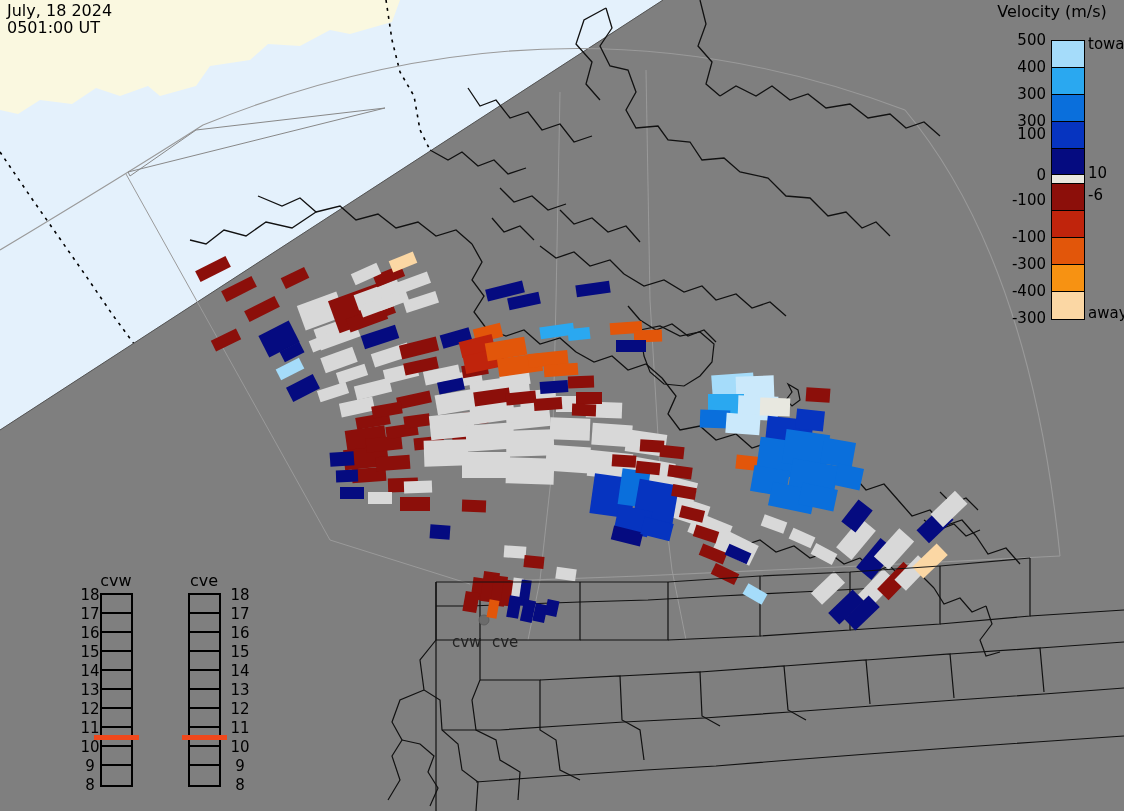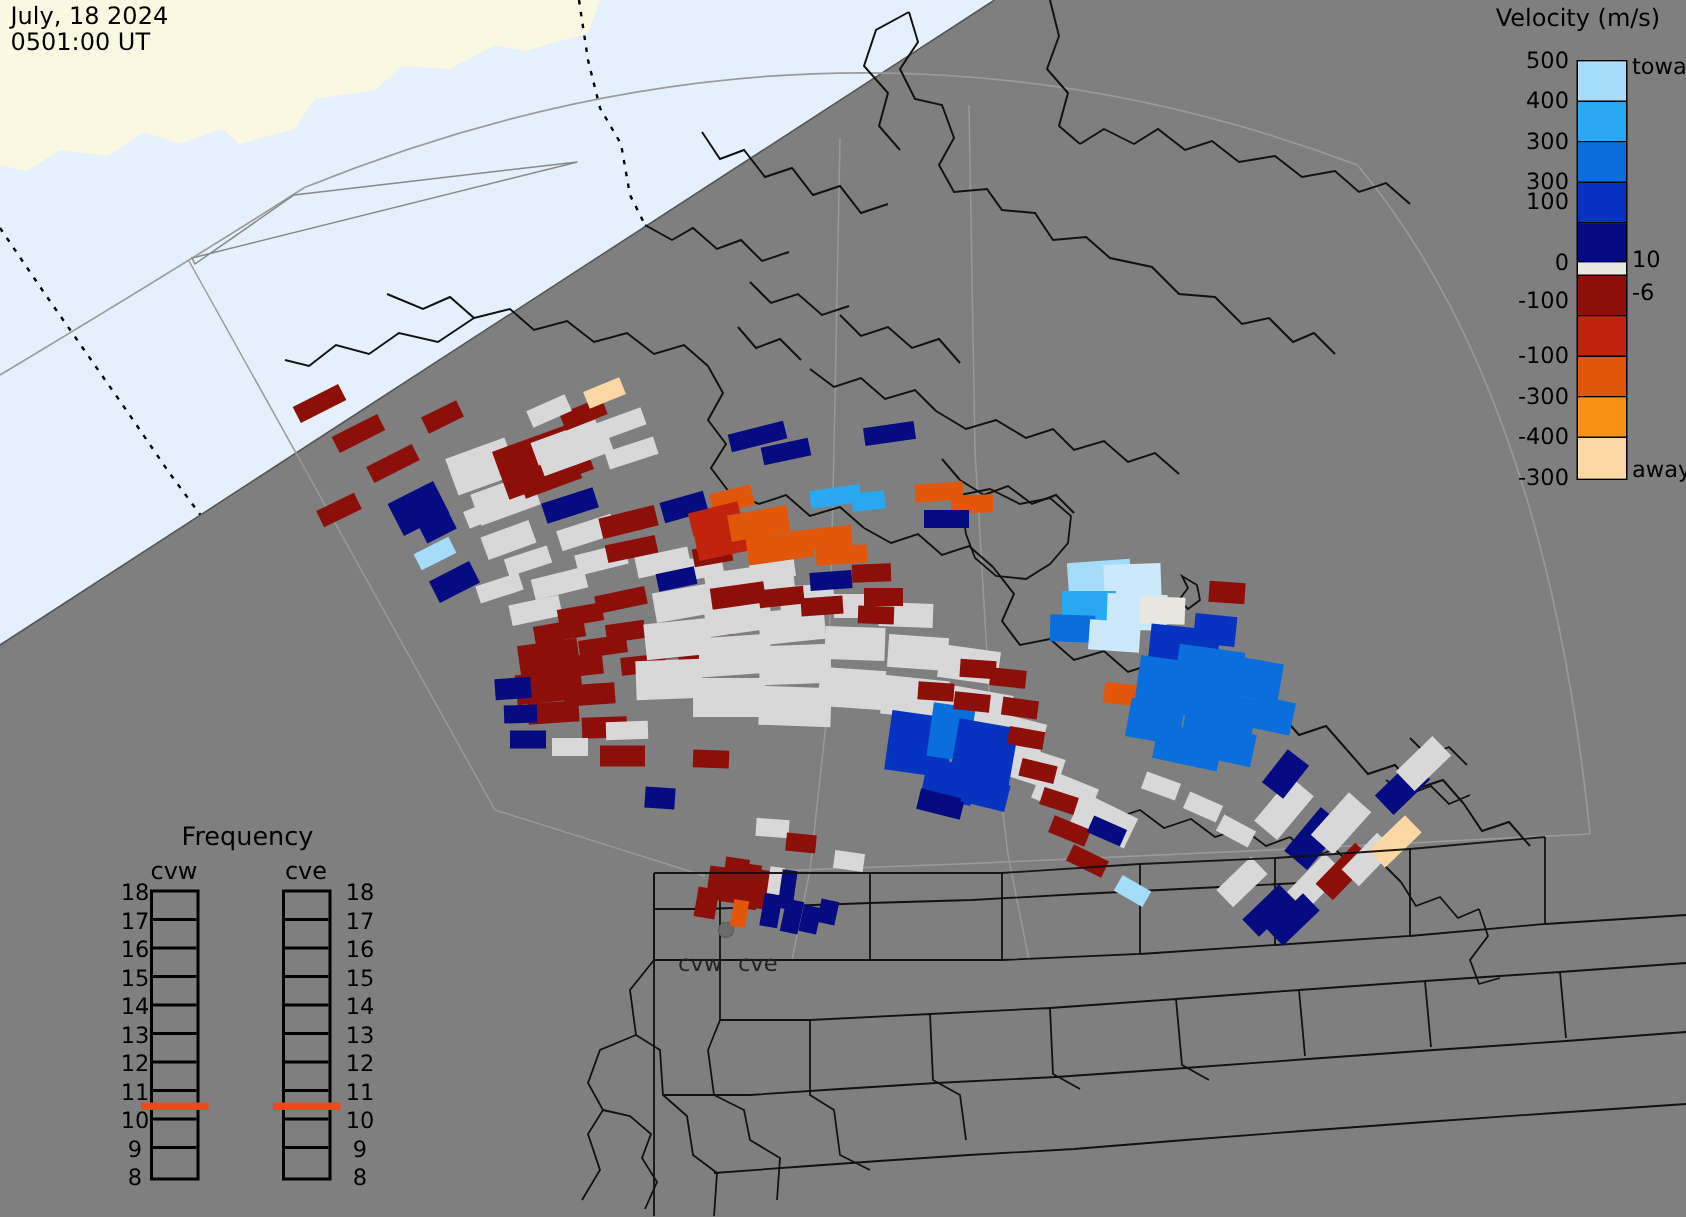--- a/index.html
+++ b/index.html
@@ -380,21 +380,20 @@
         <div class="vtick" style="top: 291.1px;">-400</div>
         <div class="vtick" style="top: 318px;">-300</div>
       </div>
     <div class="vside" id="vel-toward" style="top:44px;">toward</div>
     <div class="vside" id="vel-zerohi" style="top:173px;">10</div>
     <div class="vside" id="vel-zerolo" style="top:195px;">-6</div>
     <div class="vside" id="vel-away" style="top:313px;">away</div>
   </div>
 
   <div id="freq-panel">
-    <div id="freq-title">Frequency</div>
     <div class="fcol-head" id="fhead-0" style="left:16px;top:26px;width:60px;">cvw</div>
     <div class="fcol-head" id="fhead-1" style="left:104px;top:26px;width:60px;">cve</div>
     <div class="fbox" id="fbox-0" style="left: 30px; top: 48px; height: 194px;">
         <div class="fcell" style="height: 19px;"></div>
         <div class="fcell" style="height: 19px;"></div>
         <div class="fcell" style="height: 19px;"></div>
         <div class="fcell" style="height: 19px;"></div>
         <div class="fcell" style="height: 19px;"></div>
         <div class="fcell" style="height: 19px;"></div>
         <div class="fcell" style="height: 19px;"></div>

